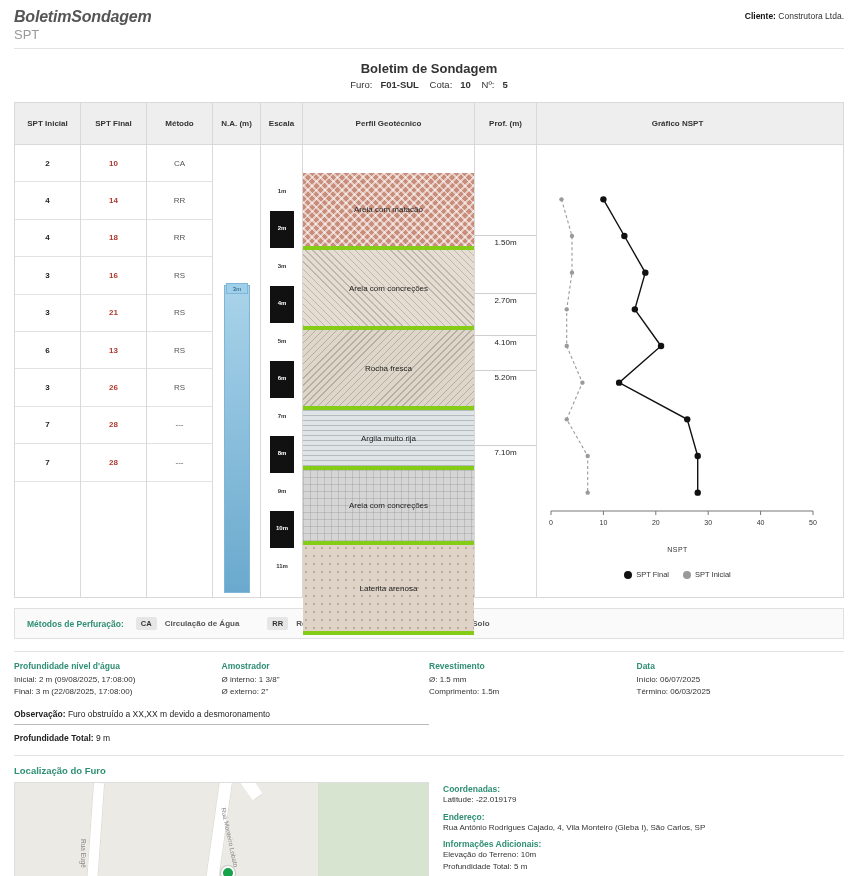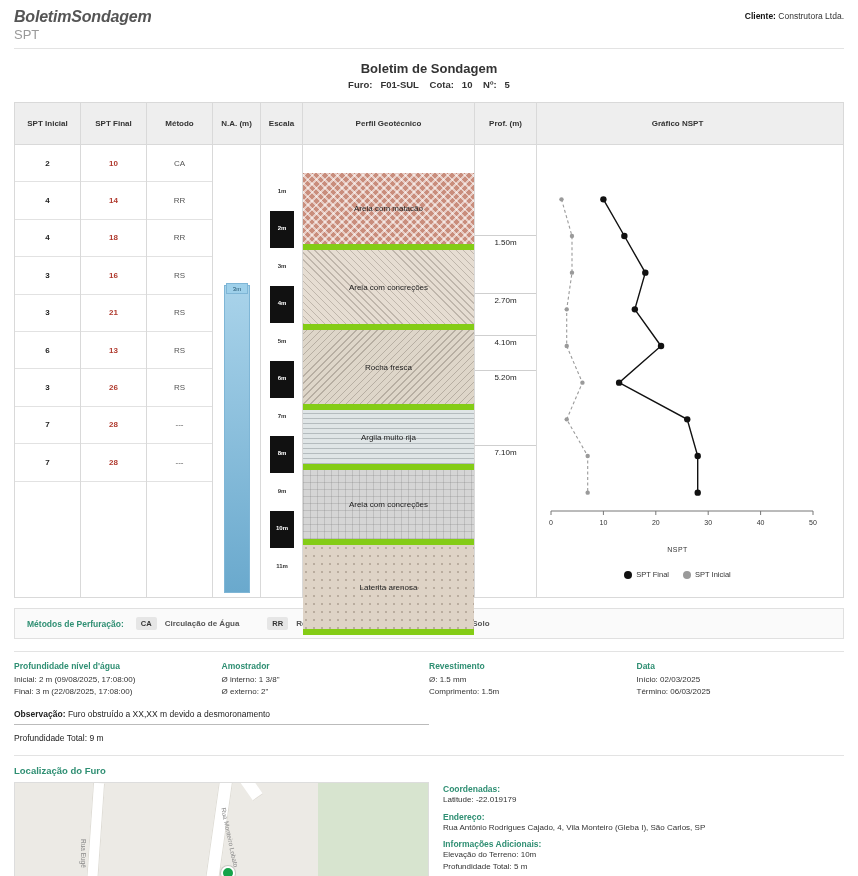--- a/index.html
+++ b/index.html
@@ -21,21 +21,21 @@
   .brand-sub { font-size: 13px; color: #999; margin-top: 1px; }
   .client { font-size: 8.5px; color: #333; padding-top: 3px; }
   .client b { color: #111; }
   .hr { height: 1px; background: #e3e3e3; margin: 0 14px; }
 
   
   .rep-title { text-align: center; margin-top: 12px; }
   .rep-title .t1 { font-size: 13px; font-weight: bold; color: #333; }
   .rep-title .t2 { font-size: 9.5px; font-weight: bold; color: #333; margin-top: 3px; }
   .rep-title .t2 span { margin: 0 4px; }
-  .rep-title .t2 .lbl { font-weight: bold; margin-top: 27px; }
+  .rep-title .t2 .lbl { font-weight: normal; margin-top: 27px; }
 
   
   .tbl-wrap { margin: 12px 14px 0 14px; border: 1px solid #d9d9d9; }
   .thead { display: flex; background: #eeeeee; border-bottom: 1px solid #d9d9d9; }
   .thead .th {
     font-size: 8px; font-weight: bold; color: #333;
     text-align: center; padding: 16px 2px; border-right: 1px solid #d9d9d9;
     display: flex; align-items: center; justify-content: center;
   }
   .thead .th:last-child { border-right: none; }
@@ -87,21 +87,21 @@
     font-size: 6px; font-weight: bold;
   }
   .esc-lbl.on-dark { color: #fff; }
   .esc-lbl.on-light { color: #333; }
 
   
   .perf-col { position: relative; }
   .layer {
     position: absolute; left: 0; right: 0;
     display: flex; align-items: center; justify-content: center;
-    border-bottom: 6px solid #84cc16;
+    border-bottom: 4px solid #84cc16;
     font-size: 8px; color: #222;
   }
   .layer span { position: relative; z-index: 2; }
   .layer::before {
     content: ""; position: absolute; inset: 0; z-index: 1;
   }
   .pat-a::before { background-color: #c98d7c;
     background-image:
       repeating-linear-gradient(45deg, rgba(255,255,255,.55) 0 2px, transparent 2px 6px),
       repeating-linear-gradient(-45deg, rgba(255,255,255,.55) 0 2px, transparent 2px 6px); }
@@ -163,21 +163,21 @@
   .info-sep { height: 1px; background: #e3e3e3; margin: 12px 14px 0 14px; }
   .info-grid { display: flex; margin: 9px 14px 0 14px; }
   .info-col { flex: 1; padding-right: 10px; }
   .info-h { font-size: 8.5px; font-weight: bold; color: #2f8f73; margin-bottom: 3px; }
   .info-l { font-size: 8px; color: #333; line-height: 1.45; }
 
   .obs-row { margin: 12px 14px 0 14px; }
   .obs-line { font-size: 8.5px; color: #222; padding-bottom: 5px; border-bottom: 1px solid #bbb; width: 415px; }
   .obs-line b { font-weight: bold; }
   .tot-row { margin: 8px 14px 0 14px; font-size: 8.5px; color: #222; }
-  .tot-row b { font-weight: normal; }
+  .tot-row b { font-weight: bold; }
 
   
   .loc-sep { height: 1px; background: #e3e3e3; margin: 12px 14px 0 14px; }
   .loc-title { margin: 9px 14px 0 14px; font-size: 9.5px; font-weight: bold; color: #2f8f73; }
   .loc-wrap { display: flex; margin: 6px 14px 0 14px; gap: 14px; }
   .map {
     width: 415px; height: 116px; position: relative; overflow: hidden;
     background: #eceae5; border: 1px solid #ddd;
   }
   .map .green { position: absolute; right: 0; top: 0; width: 110px; height: 116px; background: #d7e4cf; }
@@ -408,21 +408,21 @@
       <div class="info-l">Ø interno: 1 3/8"</div>
       <div class="info-l">Ø externo: 2"</div>
     </div>
     <div class="info-col">
       <div class="info-h">Revestimento</div>
       <div class="info-l">Ø: 1.5 mm</div>
       <div class="info-l">Comprimento: 1.5m</div>
     </div>
     <div class="info-col">
       <div class="info-h">Data</div>
-      <div class="info-l">Início: 02/03/2025</div>
+      <div class="info-l">Início: 06/07/2025</div>
       <div class="info-l">Término: 06/03/2025</div>
     </div>
   </div>
 
   <div class="obs-row">
     <div class="obs-line">
       <b>Observação:</b>
       <span>Furo obstruído a XX,XX m devido a desmoronamento</span>
     </div>
   </div>

